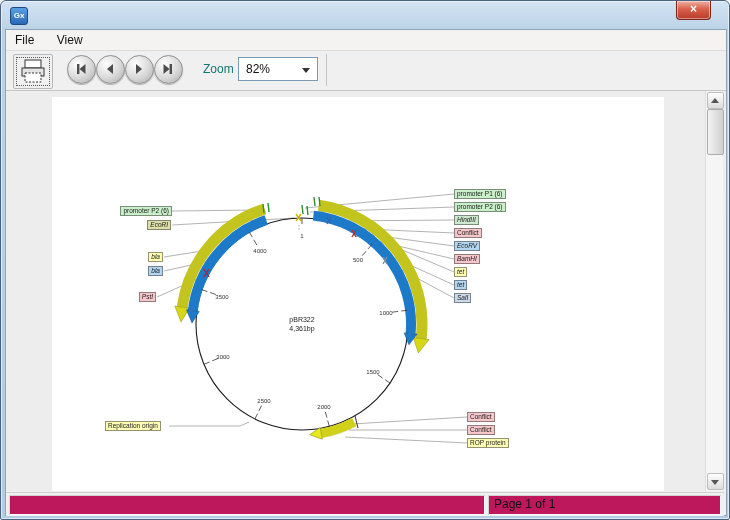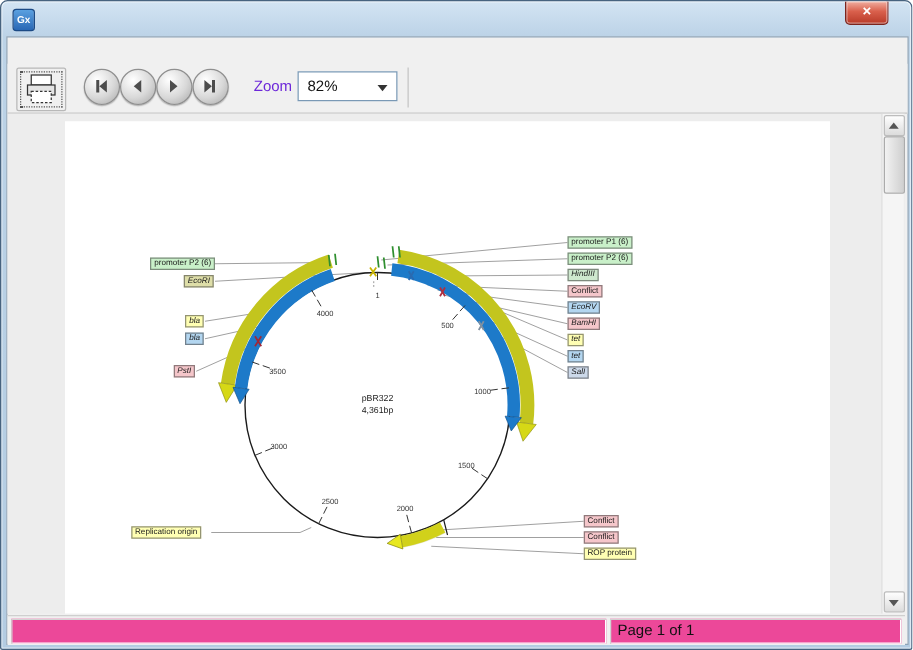--- a/index.html
+++ b/index.html
@@ -23,40 +23,40 @@
   #menubar{position:absolute;left:0;top:0;width:100%;height:20px;background:#f4f3f1;border-bottom:1px solid #dcdcdc;}
   .menuitem{display:inline-block;padding:3px 9px 0 9px;font-size:12px;color:#111;}
   #toolbar{position:absolute;left:0;top:21px;width:100%;height:39px;background:#f0f0f0;border-bottom:1px solid #c6c6c6;}
   #printbtn{position:absolute;left:7px;top:3px;width:38px;height:33px;background:#f0f0f0;
        border:1px solid #b8b8b8;border-radius:2px;outline:1px dotted #555;outline-offset:-4px;}
   #printbtn svg{position:absolute;left:6px;top:4px;}
   .navbtn{position:absolute;top:4px;width:27px;height:27px;border-radius:50%;
        background:radial-gradient(circle at 35% 30%,#ffffff,#d8d8d8 55%,#a8a8a8);
        border:1px solid #8f8f8f;box-shadow:0 1px 1px rgba(0,0,0,.25);}
   .navbtn svg{position:absolute;left:6px;top:6px;}
-  #zoomlabel{position:absolute;left:197px;top:11px;font-size:12px;color:#6d28d9;}
+  #zoomlabel{position:absolute;left:197px;top:11px;font-size:12px;color:#0f766e;}
   #zoomcombo{position:absolute;left:232px;top:6px;width:80px;height:24px;background:#fff;
        border:1px solid #7a99b5;font-size:12px;color:#111;line-height:22px;padding-left:7px;box-sizing:border-box;}
   #zoomcombo .arrow{position:absolute;right:7px;top:10px;width:0;height:0;
        border-left:4px solid transparent;border-right:4px solid transparent;border-top:5px solid #333;}
   #tbsep{position:absolute;left:320px;top:3px;width:1px;height:32px;background:#c4c4c4;}
   
   #content{position:absolute;left:0;top:61px;width:718px;height:400px;background:#ededed;overflow:hidden;}
   #page{position:absolute;left:46px;top:6px;width:612px;height:394px;background:#fff;}
   
   #vscroll{position:absolute;right:1px;top:0;width:17px;height:400px;background:#f5f5f5;border-left:1px solid #dedede;}
   .sbtn{position:absolute;left:1px;width:15px;height:15px;background:linear-gradient(#fefefe,#dcdcdc);border:1px solid #bdbdbd;border-radius:2px;}
   .sbtn .tri{position:absolute;left:3px;width:0;height:0;border-left:4px solid transparent;border-right:4px solid transparent;}
   #sb-up{top:1px;} #sb-up .tri{top:5px;border-bottom:5px solid #555;}
   #sb-down{bottom:1px;} #sb-down .tri{top:6px;border-top:5px solid #555;}
   #sb-thumb{position:absolute;left:1px;top:18px;width:15px;height:44px;background:linear-gradient(90deg,#f2f2f2,#cfcfcf);border:1px solid #ababab;border-radius:2px;}
   
   #statusbar{position:absolute;left:0;top:462px;width:718px;height:23px;background:#f0f0f0;border-top:1px solid #cfcfcf;}
   .statuscell{position:absolute;top:2px;height:20px;box-shadow:inset 1px 1px 0 #d2d2d2, inset -1px -1px 0 #ffffff;
-       font-size:12px;color:#111;line-height:18px;padding-left:6px;box-sizing:border-box;background:#ec4899;}
+       font-size:12px;color:#111;line-height:18px;padding-left:6px;box-sizing:border-box;background:#be185d;}
   #cell-left{left:3px;width:476px;}
   #cell-page{left:482px;width:233px;}
   
   .lbl{position:absolute;font-size:6.5px;line-height:8px;padding:0 2px;border:0.5px solid rgba(60,60,60,.55);
        color:#1a1a1a;white-space:nowrap;}
   .it{font-style:italic;}
   .c-green{background:#c9f0c9;} .c-tan{background:#dedea8;} .c-yellow{background:#ffffb3;}
   .c-blue{background:#b3d6f0;} .c-pink{background:#f5c6ca;} .c-hgreen{background:#cfe9cf;}
   .c-bgray{background:#ccd9ea;}
   #centerlabel{position:absolute;left:200px;top:218px;width:100px;text-align:center;font-size:7px;line-height:9px;color:#222;}
@@ -68,20 +68,24 @@
 
   <div id="titlebar">
     <div id="appicon">Gx</div>
     <div id="closebtn">
       <span>×</span>
     </div>
   </div>
 
   <div id="client">
 
+    <div id="menubar">
+      <span class="menuitem">File</span>
+      <span class="menuitem">View</span>
+    </div>
 
     <div id="toolbar">
       <div id="printbtn">
         <svg width="26" height="25" viewBox="0 0 26 25">
           <rect x="5" y="1" width="16" height="8" fill="#fff" stroke="#333"></rect>
           <rect x="2" y="9" width="22" height="8" fill="#e4e4e4" stroke="#333"></rect>
           <rect x="5" y="14" width="16" height="9" fill="#fff" stroke="#333" stroke-dasharray="2,1.5"></rect>
         </svg>
       </div>
       <div class="navbtn" style="left:61px">

